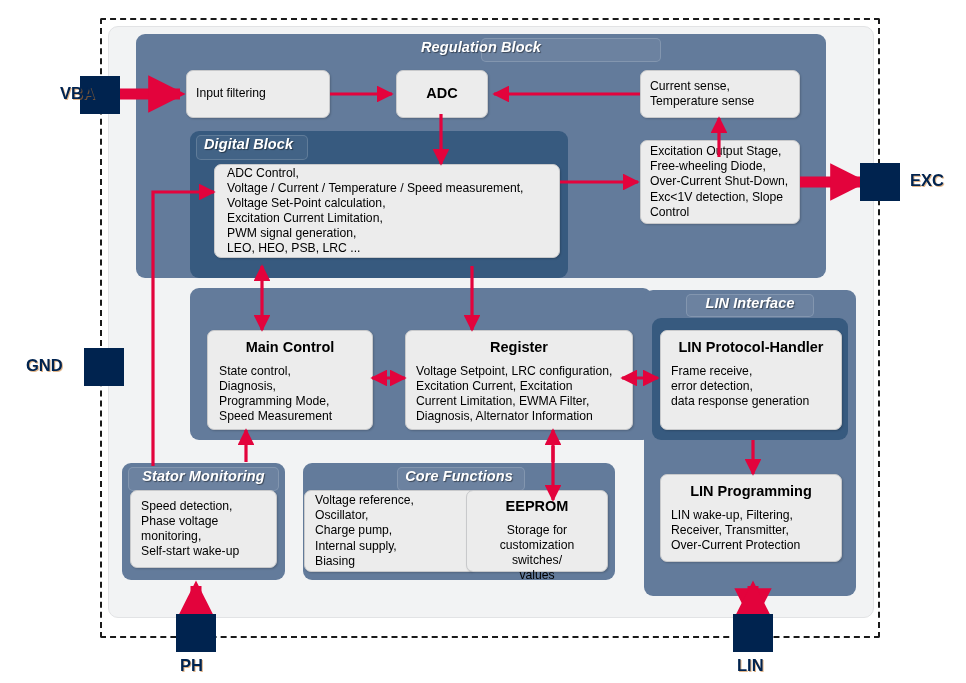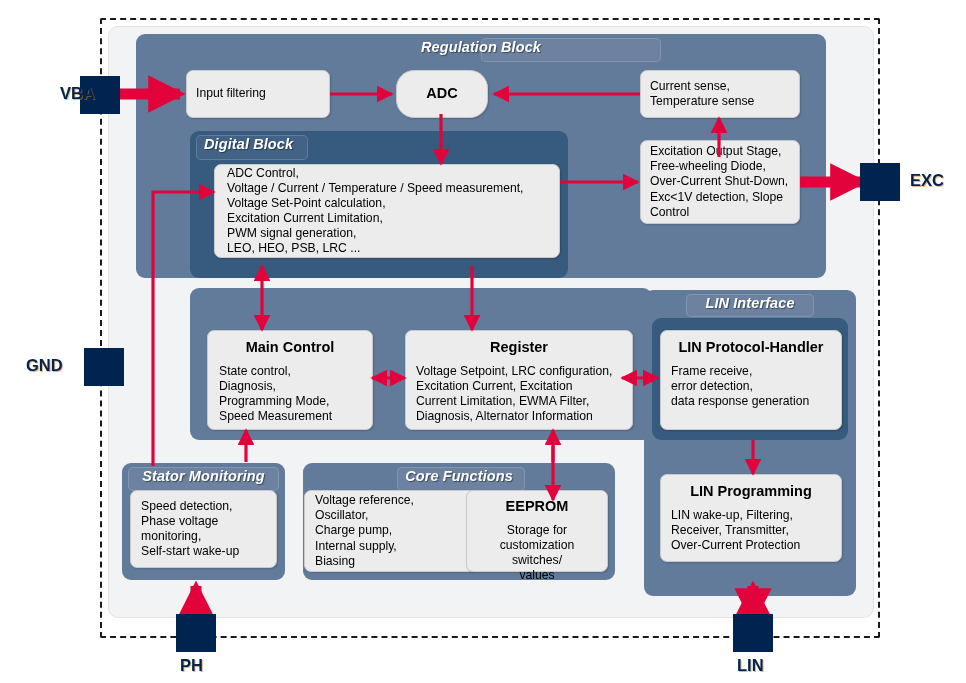--- a/index.html
+++ b/index.html
@@ -213,21 +213,21 @@
       <line x1="800" y1="182" x2="862" y2="182" marker-end="url(#bh)"></line>
       <line x1="196" y1="620" x2="196" y2="586" marker-end="url(#bh)"></line>
       <line x1="753" y1="620" x2="753" y2="586" marker-start="url(#bh)" marker-end="url(#bh)"></line>
     </g>
   </svg>
 
   <div class="box center-v" style="left:186px; top:70px; width:144px; height:48px;">
     <span class="bdy">Input filtering</span>
   </div>
 
-  <div class="box center-v ctr" style="left:396px; top:70px; width:92px; height:48px;border-radius:18px;">
+  <div class="box center-v ctr" style="left:396px; top:70px; width:92px; height:48px;">
     <span class="hdr" style="margin-bottom:0;">ADC</span>
   </div>
 
   <div class="box center-v" style="left:640px; top:70px; width:160px; height:48px;">
     <span class="bdy">Current sense,
 Temperature sense</span>
   </div>
 
   <div class="box center-v" style="left:640px; top:140px; width:160px; height:84px;">
     <span class="bdy">Excitation Output Stage,

